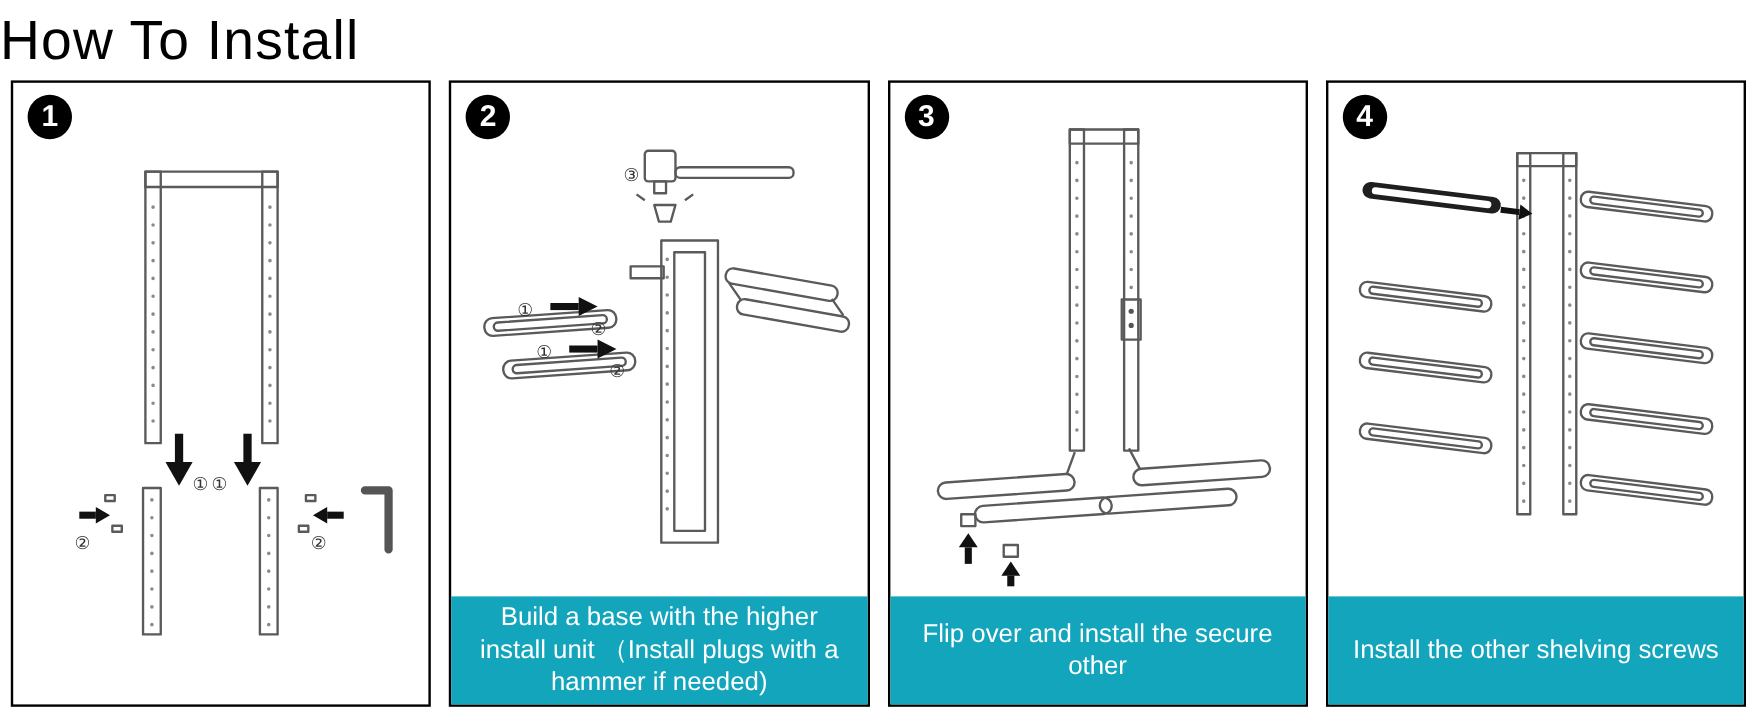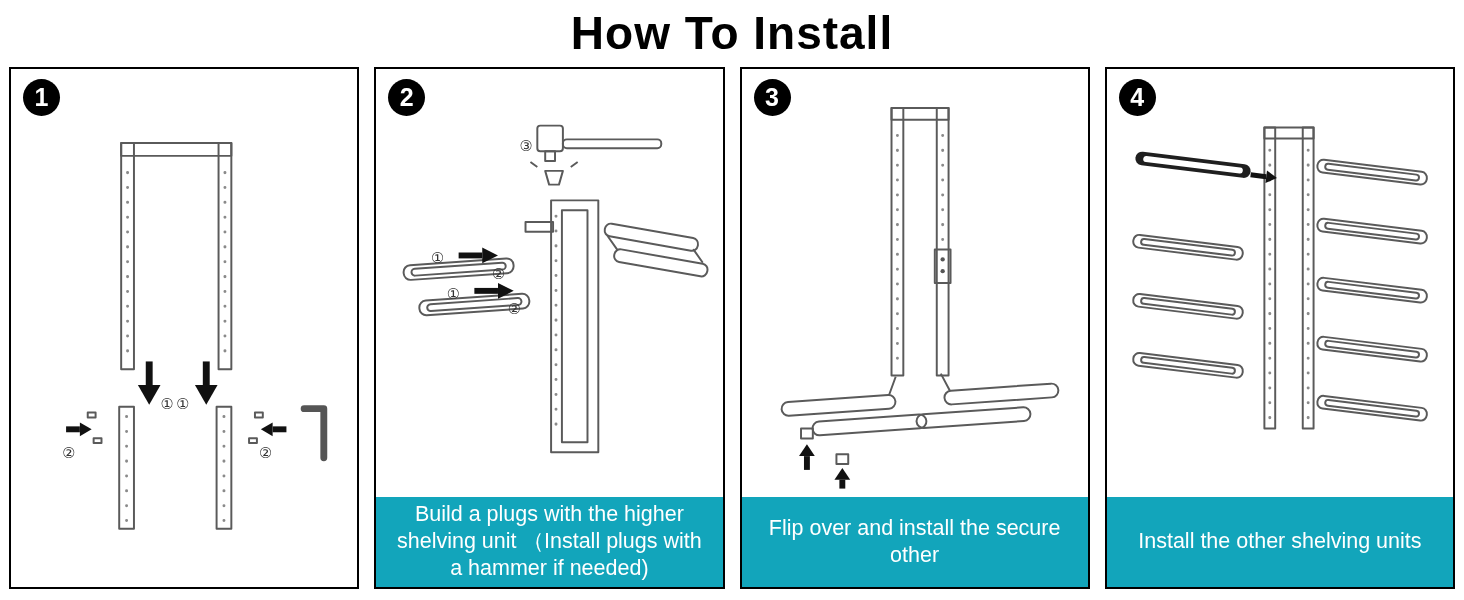--- a/index.html
+++ b/index.html
@@ -2,23 +2,22 @@
 <html style="--accent: #12a5bb;"><head>
 <meta charset="utf-8">
 <style>
   html,body { margin:0; padding:0; background:#fff; }
   body {
     width:1464px; height:600px;
     font-family:"Liberation Sans","DejaVu Sans",sans-serif;
     overflow:hidden;
   }
   .title {
-    text-align:center;
     font-size:46px;
-    font-weight:700;
+    font-weight:400;
     letter-spacing:1px;
     color:#000;
     padding:8px 0 8px;
     line-height:1.1;
   }
   .panels {
     display:flex;
     gap:15px;
     padding:0 9px;
     height:522px;
@@ -163,21 +162,21 @@
         <text x="118" y="206">②</text>
         <text x="72" y="226">①</text>
         <text x="134" y="242">②</text>
         <g class="ln" transform="rotate(10 285 175)">
           <rect x="230" y="158" width="96" height="13" rx="6"></rect>
           <rect x="244" y="182" width="96" height="13" rx="6"></rect>
           <path d="M234,171 l12,12 M322,169 l12,12"></path>
         </g>
       </svg>
     </div>
-    <div class="caption">Build a plugs with the higher shelving unit （Install plugs with a hammer if needed)</div>
+    <div class="caption">Build a base with the higher install unit （Install plugs with a hammer if needed)</div>
   </div>
 
   <div class="panel">
     <div class="badge">3</div>
     <div class="illustration">
       <svg viewBox="0 0 352 420" preserveAspectRatio="xMidYMid meet">
         <g class="ln">
           <rect x="152" y="32" width="58" height="12"></rect>
           <rect x="152" y="32" width="12" height="272"></rect>
           <rect x="198" y="32" width="12" height="272"></rect>
@@ -260,16 +259,16 @@
         <g transform="rotate(7 146 97)">
           <rect x="28" y="90" width="118" height="14" rx="7" fill="#1f1f1f"></rect>
           <rect x="36" y="94" width="102" height="6" rx="3" fill="#fff"></rect>
         </g>
         <g fill="#111" transform="rotate(7 150 100)">
           <rect x="146" y="98" width="16" height="5"></rect>
           <polygon points="162,94 162,107 173,100.5"></polygon>
         </g>
       </svg>
     </div>
-    <div class="caption">Install the other shelving units</div>
+    <div class="caption">Install the other shelving screws</div>
   </div>
 
 </div>
 
 </body></html>

